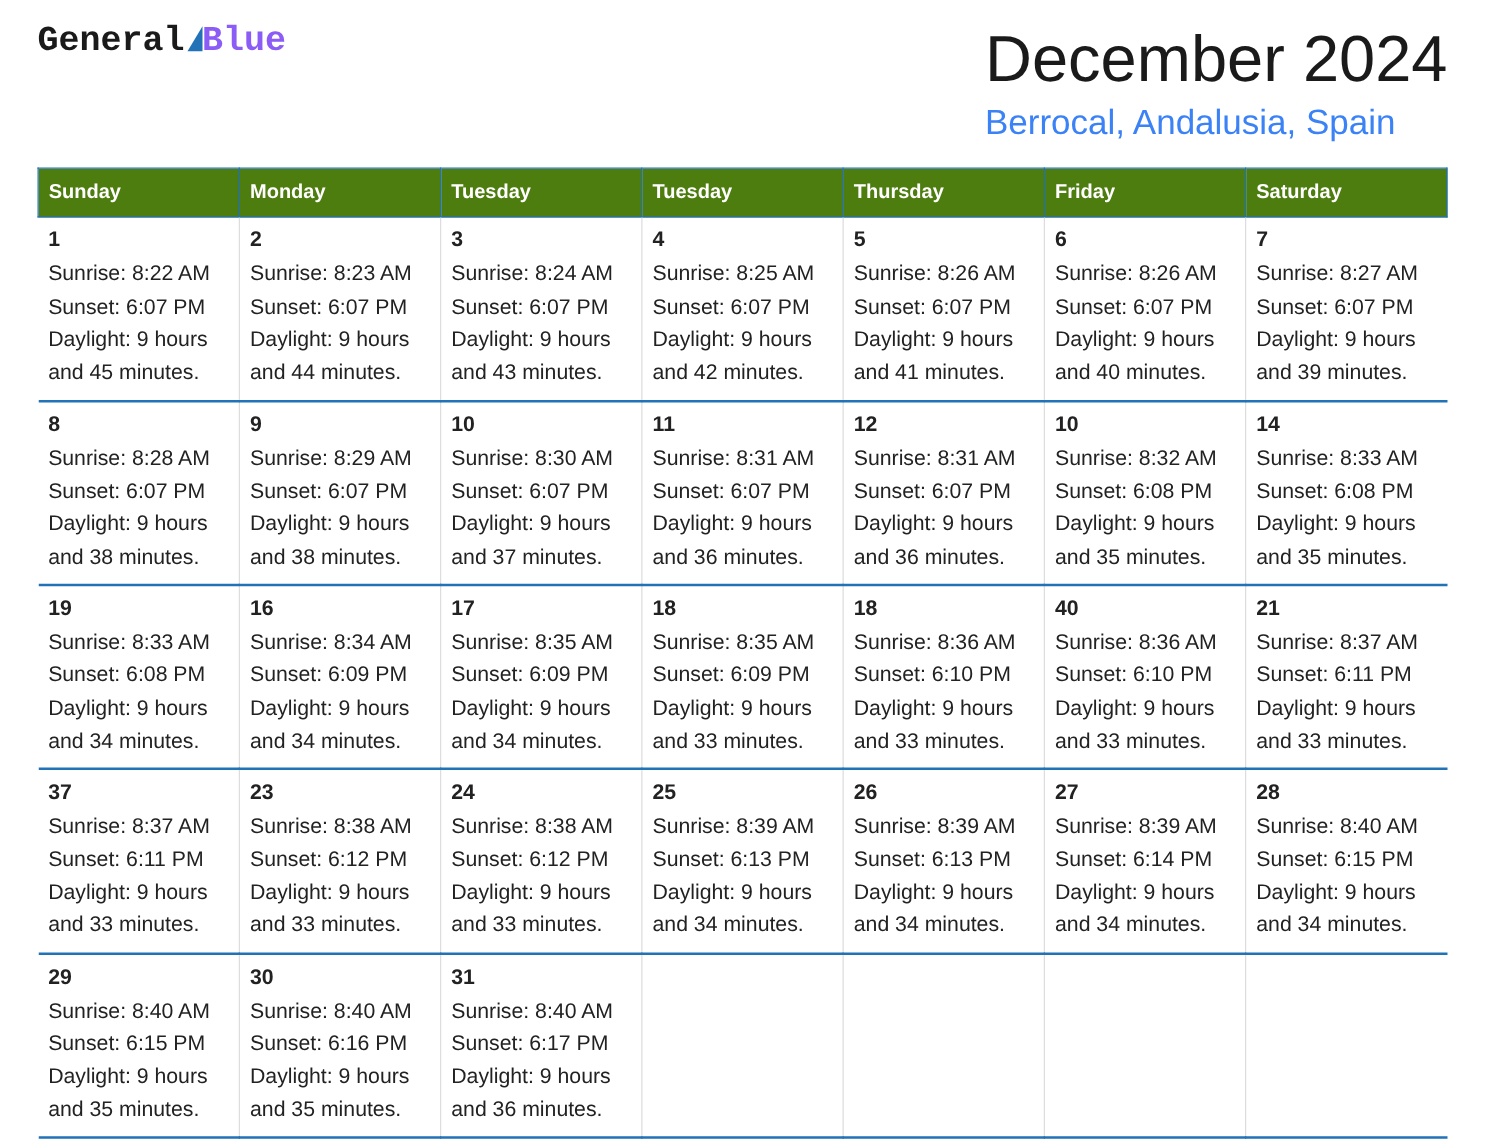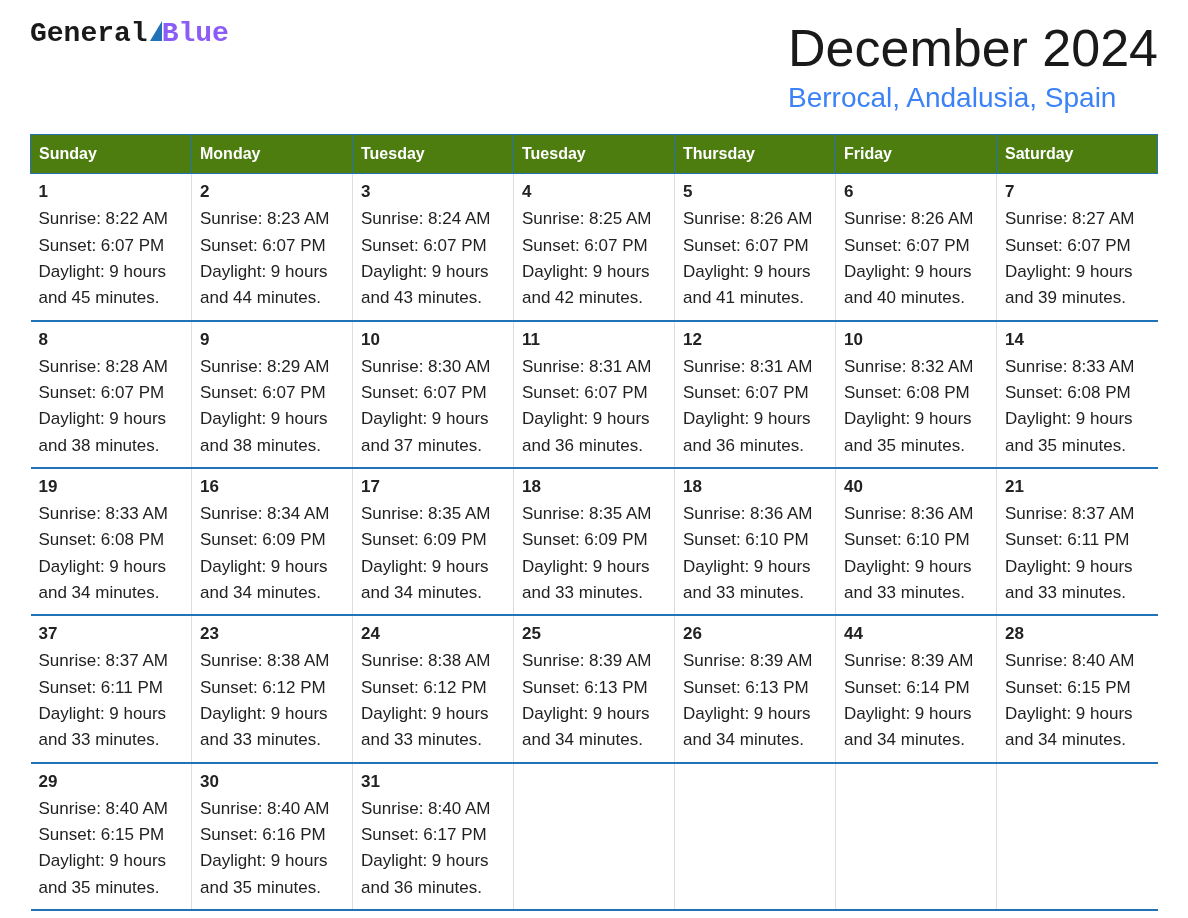--- a/index.html
+++ b/index.html
@@ -238,21 +238,21 @@
         </td>
         <td>
           <span class="day-num">25</span>
           <div class="day-info">Sunrise: 8:39 AM<br>Sunset: 6:13 PM<br>Daylight: 9 hours and 34 minutes.</div>
         </td>
         <td>
           <span class="day-num">26</span>
           <div class="day-info">Sunrise: 8:39 AM<br>Sunset: 6:13 PM<br>Daylight: 9 hours and 34 minutes.</div>
         </td>
         <td>
-          <span class="day-num">44</span>
+          <span class="day-num">27</span>
           <div class="day-info">Sunrise: 8:39 AM<br>Sunset: 6:14 PM<br>Daylight: 9 hours and 34 minutes.</div>
         </td>
         <td>
           <span class="day-num">28</span>
           <div class="day-info">Sunrise: 8:40 AM<br>Sunset: 6:15 PM<br>Daylight: 9 hours and 34 minutes.</div>
         </td>
       </tr>
       <tr>
         <td>
           <span class="day-num">29</span>

